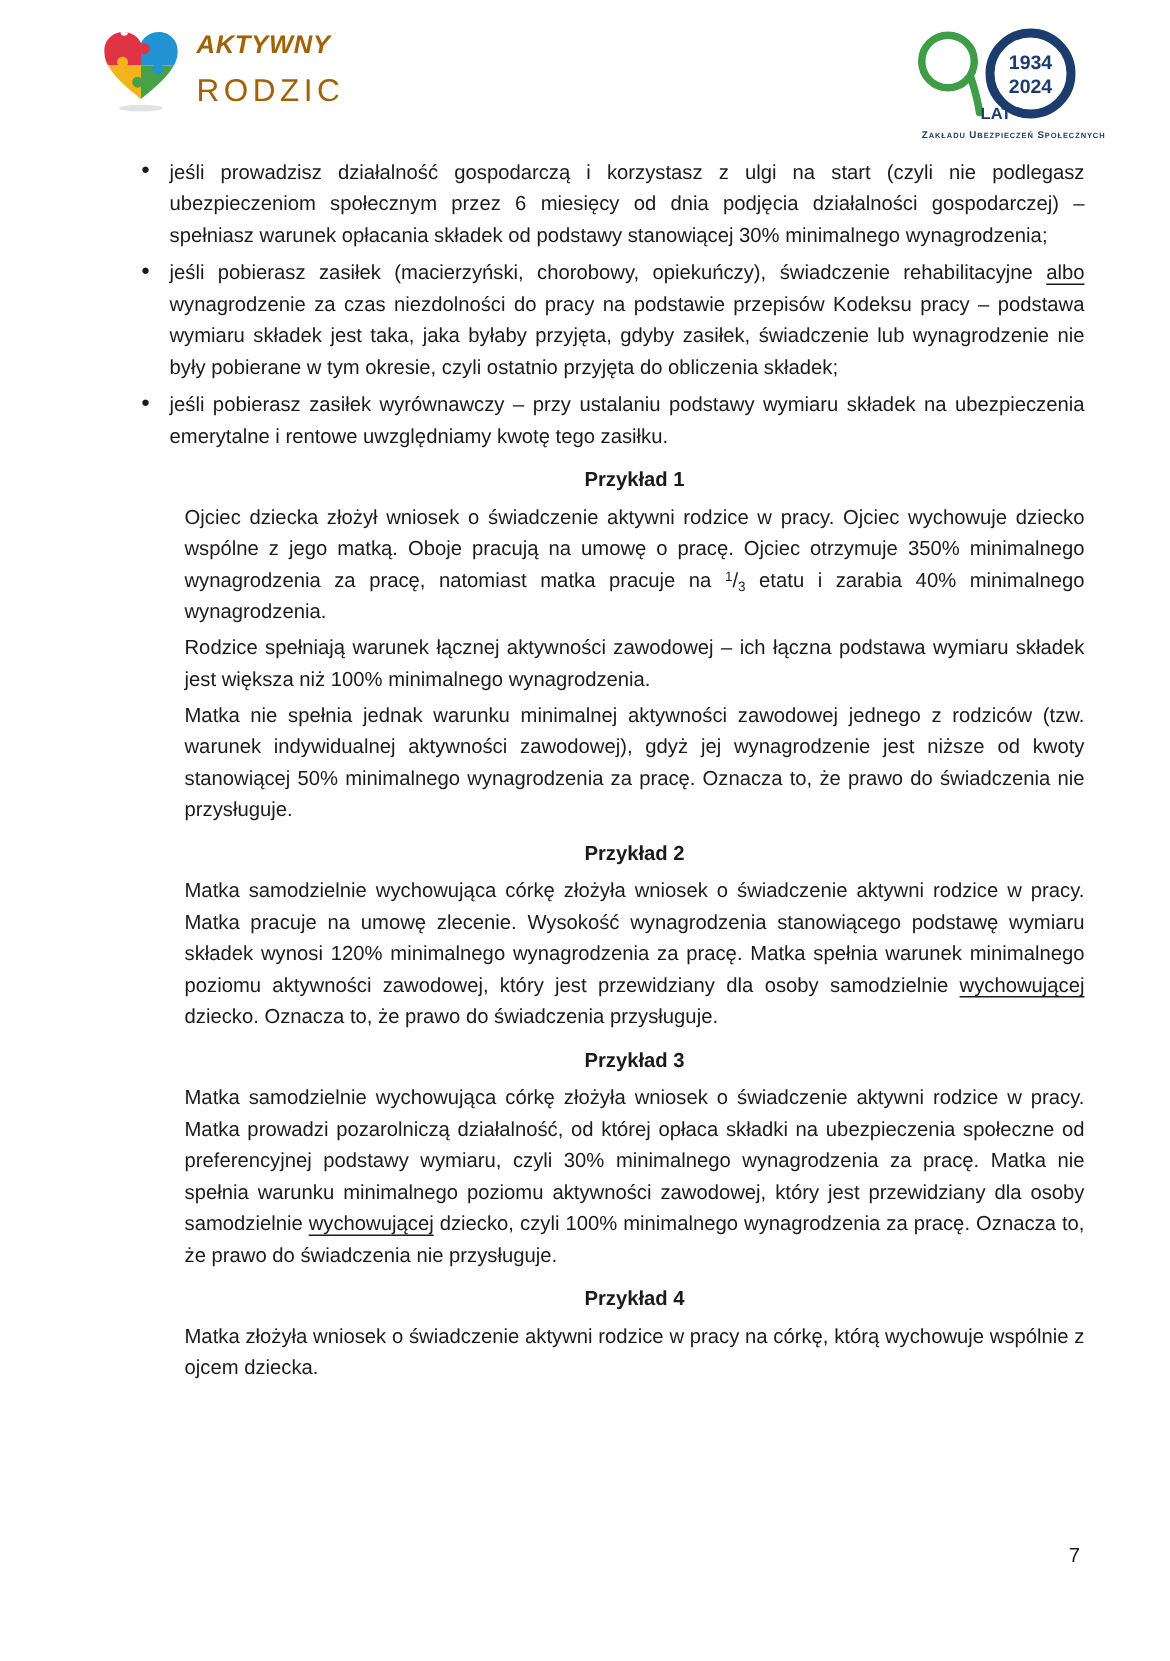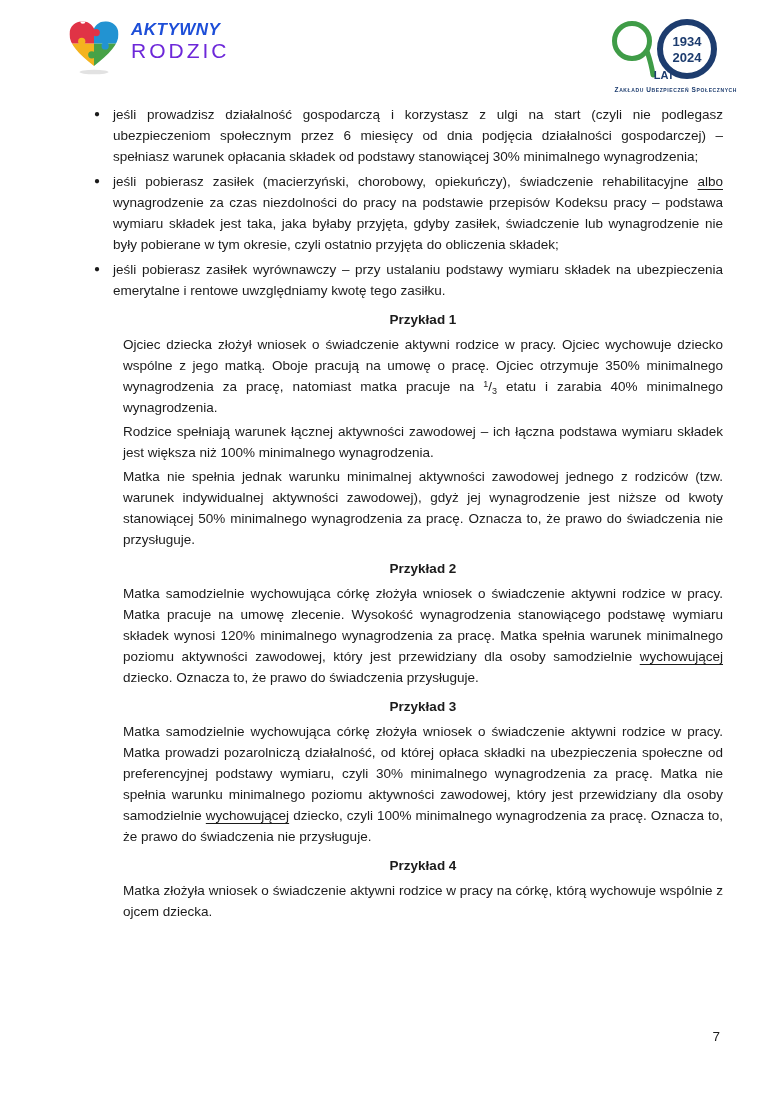--- a/index.html
+++ b/index.html
@@ -9,24 +9,24 @@
   }
   
   .header{
     display:flex;justify-content:space-between;align-items:flex-start;
     padding:18px 43px 0 66px;height:74px;
   }
   .brand{display:flex;align-items:flex-start;gap:9px;}
   .brand-text{padding-top:3px;line-height:1;}
   .brand-top{
     font-size:17px;font-weight:bold;font-style:italic;letter-spacing:.5px;
-    color:#1d4ed8;
+    color:#a16207;
   }
   .brand-bottom{
-    font-size:21px;font-weight:normal;letter-spacing:3px;color:#6d28d9;margin-top:2px;
+    font-size:21px;font-weight:normal;letter-spacing:3px;color:#a16207;margin-top:12px;
   }
   .zus{display:flex;flex-direction:column;align-items:flex-end;}
   .zus-org{
     font-size:6.5px;font-weight:bold;color:#1d3c6e;letter-spacing:.6px;
     font-variant:small-caps;margin-top:-2px;white-space:nowrap;
   }
   
   .content{
     margin:12px 57px 0 92px;
     font-size:13.5px;line-height:21px;text-align:justify;

